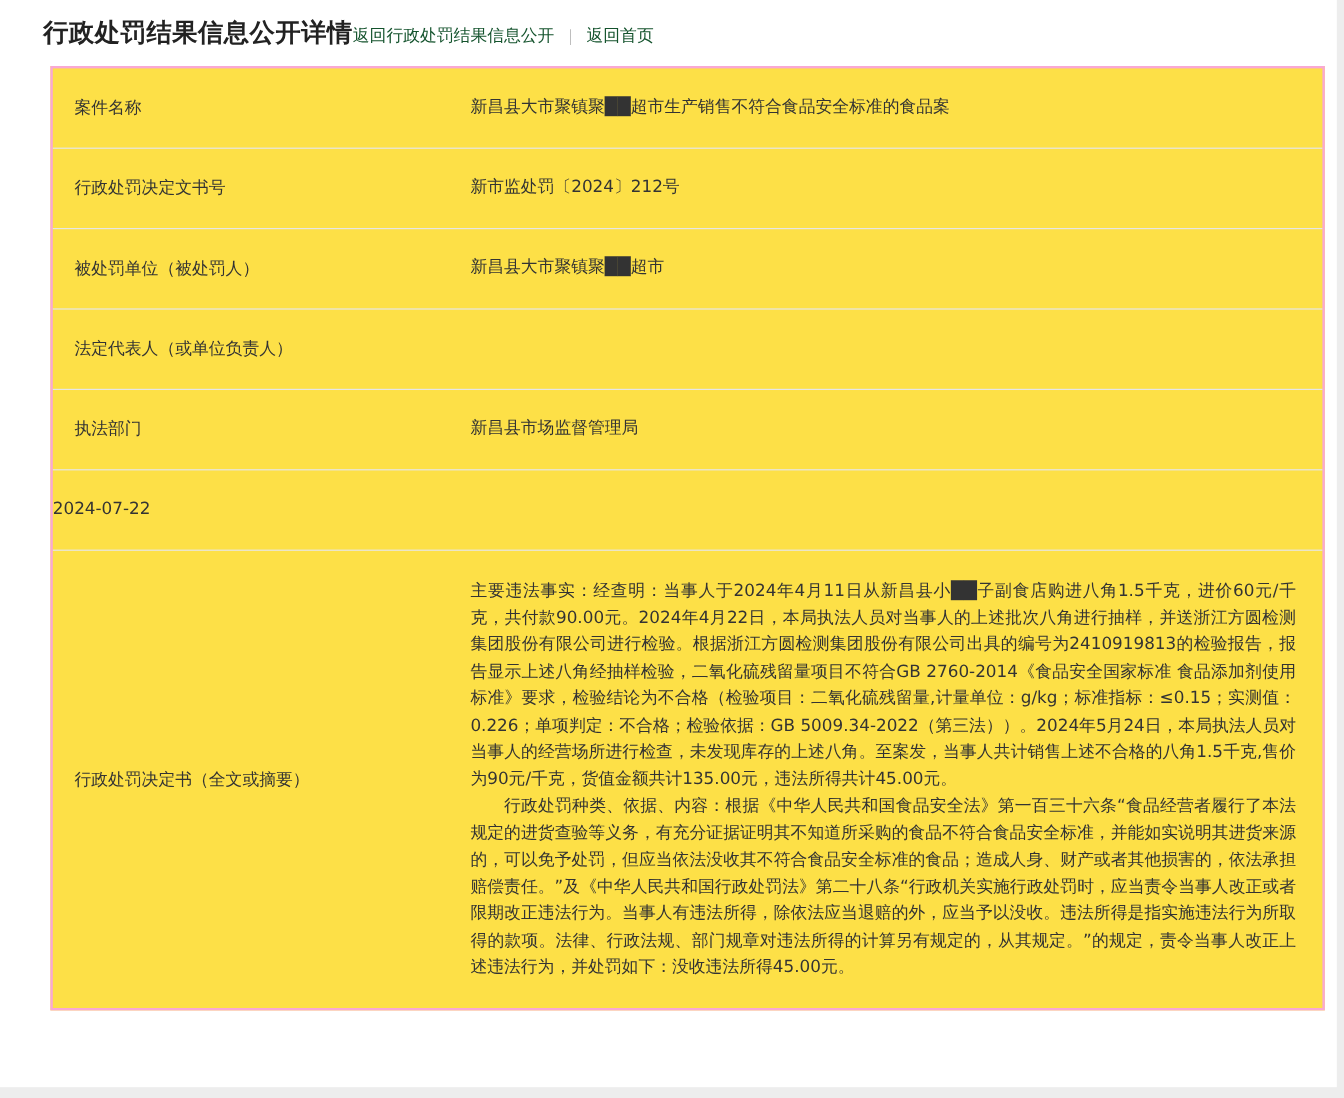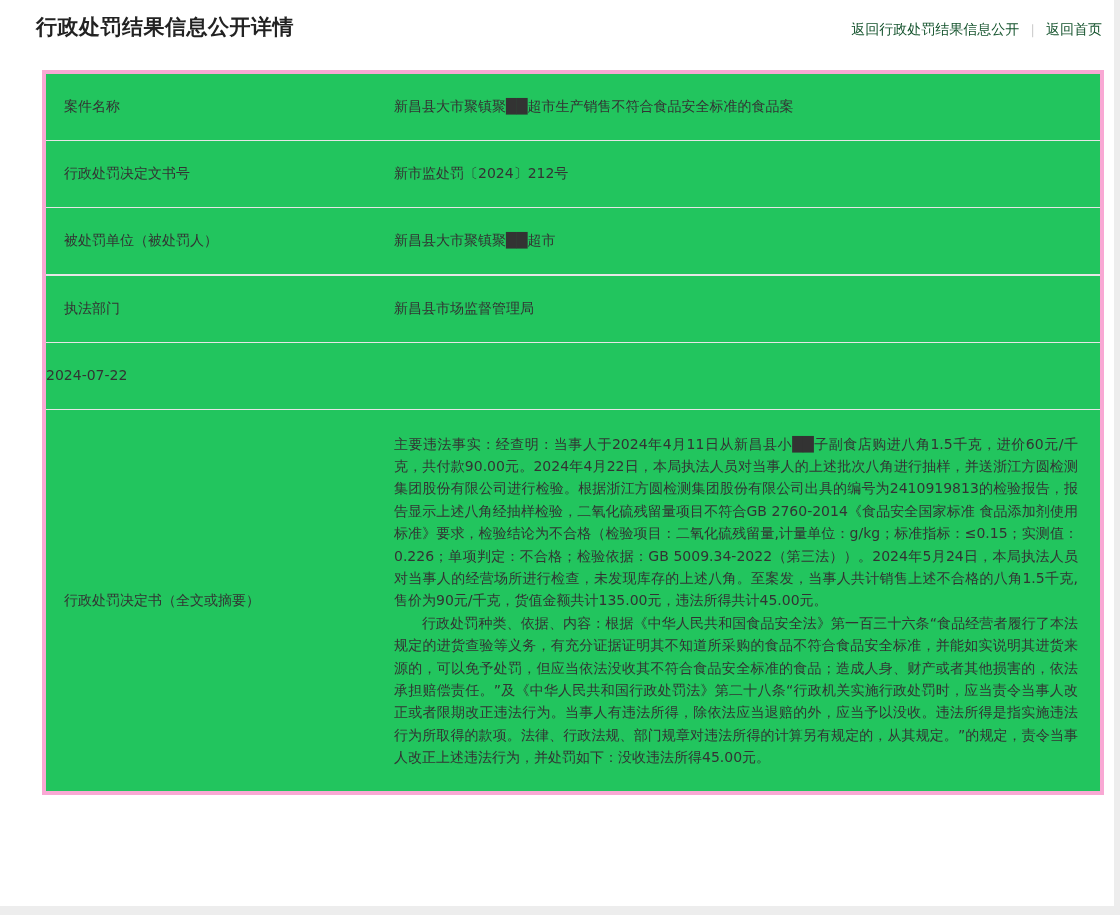--- a/index.html
+++ b/index.html
@@ -17,21 +17,20 @@
   }
   .content {
     position: absolute;
     top: 0; left: 0;
     width: 1114px;
     height: 906px;
     background: #ffffff;
   }
   .header {
     display: flex;
-    justify-content: space-between;
     align-items: flex-end;
     padding: 13px 10px 12px 36px;
   }
   .page-title {
     font-size: 21px;
     font-weight: bold;
     color: #222;
     letter-spacing: 0.5px;
   }
   .header-links {
@@ -45,23 +44,23 @@
     color: #14532d;
     text-decoration: none;
     cursor: pointer;
   }
   .link-sep {
     margin: 0 7px;
     color: #bbb;
     font-size: 13px;
   }
   .detail-table {
-    margin: 17px 10px 0 42px;
-    border: 4px solid #f9a8d4;
-    background: #22c55e;
+    margin: 2px 10px 0 42px;
+    border: 2px solid #f9a8d4;
+    background: #fde047;
   }
   .detail-row {
     display: flex;
     border-bottom: 1px solid #e6e6e6;
   }
   .detail-row:last-child { border-bottom: none; }
   .cell-label {
     width: 348px;
     min-width: 348px;
     padding: 24px 24px 24px 18px;
@@ -114,20 +113,21 @@
       </div>
 
       <div class="detail-row">
         <div class="cell-label">被处罚单位（被处罚人）</div>
         <div class="cell-value single">
             <p>新昌县大市聚镇聚██超市</p>
           </div>
       </div>
 
       <div class="detail-row">
+        <div class="cell-label">法定代表人（或单位负责人）</div>
       </div>
 
       <div class="detail-row">
         <div class="cell-label">执法部门</div>
         <div class="cell-value single">
             <p>新昌县市场监督管理局</p>
           </div>
       </div>
 
       <div class="detail-row">

